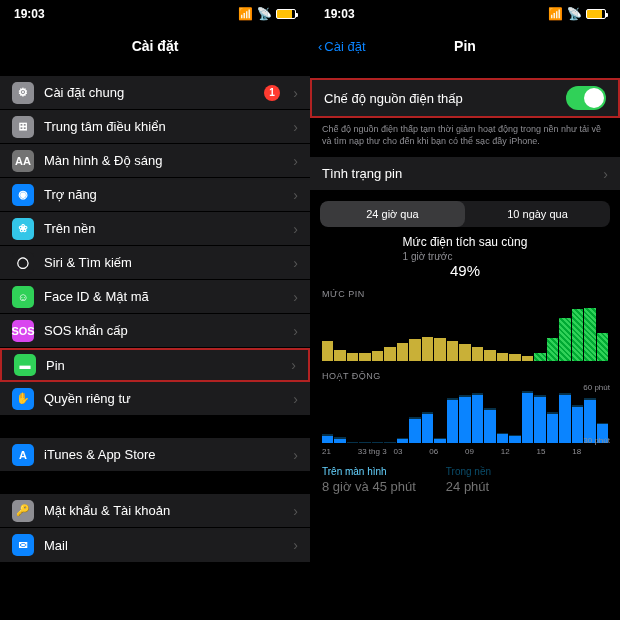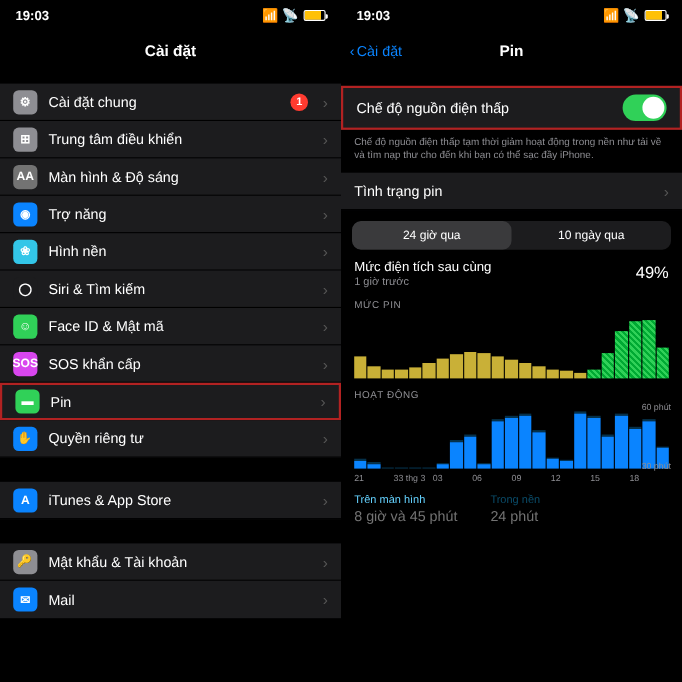--- a/index.html
+++ b/index.html
@@ -21,21 +21,21 @@
   .chev { position: absolute; right: 12px; color: #555; font-size: 14px; }
   .badge { position: absolute; right: 30px; width: 16px; height: 16px; background: #ff3b30; border-radius: 50%; font-size: 10px; display: flex; align-items: center; justify-content: center; font-weight: 600; }
   .hl { border: 2px solid #b22222; border-left-width: 2px; border-right-width: 2px; }
   .desc { font-size: 9px; color: #8e8e93; padding: 6px 12px 10px; line-height: 1.3; }
   .toggle { width: 40px; height: 24px; background: #30d158; border-radius: 12px; position: absolute; right: 12px; display: flex; align-items: center; justify-content: flex-end; padding: 2px; }
   .knob { width: 20px; height: 20px; background: #fff; border-radius: 50%; }
   .seg { display: flex; background: #1c1c1e; border-radius: 8px; margin: 10px 10px 8px; overflow: hidden; }
   .seg > div { flex: 1; text-align: center; font-size: 11px; padding: 7px 12px; color: #fff; }
   .seg .active { background: #3a3a3c; border-radius: 8px; }
   .metrics { padding: 0 12px; }
-  .metric-row { display: flex; justify-content: space-between; align-items: center; }
+  .metric-row { display: flex; justify-content: space-between; align-items: center; flex-direction: column; }
   .sublabel { font-size: 10px; color: #8e8e93; margin-top: 2px; }
   .section-label { font-size: 9px; color: #8e8e93; margin: 10px 12px 4px; letter-spacing: 0.5px; }
   .chart { height: 58px; margin: 0 12px; position: relative; }
   .bars { display: flex; align-items: flex-end; height: 100%; gap: 1px; }
   .bars > div { flex: 1; }
   .axis { position: absolute; right: -2px; top: -2px; font-size: 8px; color: #8e8e93; }
   .axis-b { bottom: -2px; top: auto; }
   .xlabels { display: flex; justify-content: space-between; margin: 4px 12px 0; font-size: 8px; color: #8e8e93; }
   .xlabels span { flex: 1; text-align: left; }
   .foot { display: flex; padding: 10px 12px; gap: 30px; }
@@ -77,21 +77,21 @@
           <span>Màn hình &amp; Độ sáng</span>
           <span class="chev">›</span>
         </div>
         <div class="row">
           <div class="icon" style="background: rgb(10, 132, 255);">◉</div>
           <span>Trợ năng</span>
           <span class="chev">›</span>
         </div>
         <div class="row">
           <div class="icon" style="background: rgb(51, 198, 232);">❀</div>
-          <span>Hình nền</span>
+          <span>Trên nền</span>
           <span class="chev">›</span>
         </div>
         <div class="row">
           <div class="icon" style="background: rgb(28, 28, 30);">◯</div>
           <span>Siri &amp; Tìm kiếm</span>
           <span class="chev">›</span>
         </div>
         <div class="row">
           <div class="icon" style="background: rgb(48, 209, 88);">☺</div>
           <span>Face ID &amp; Mật mã</span>

